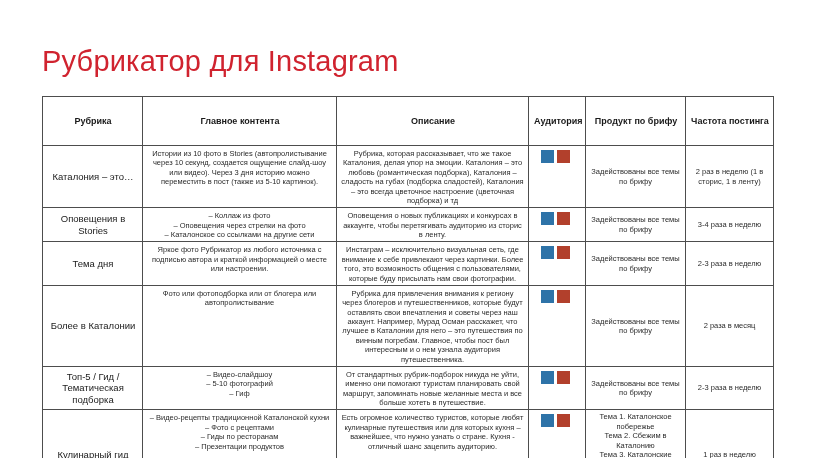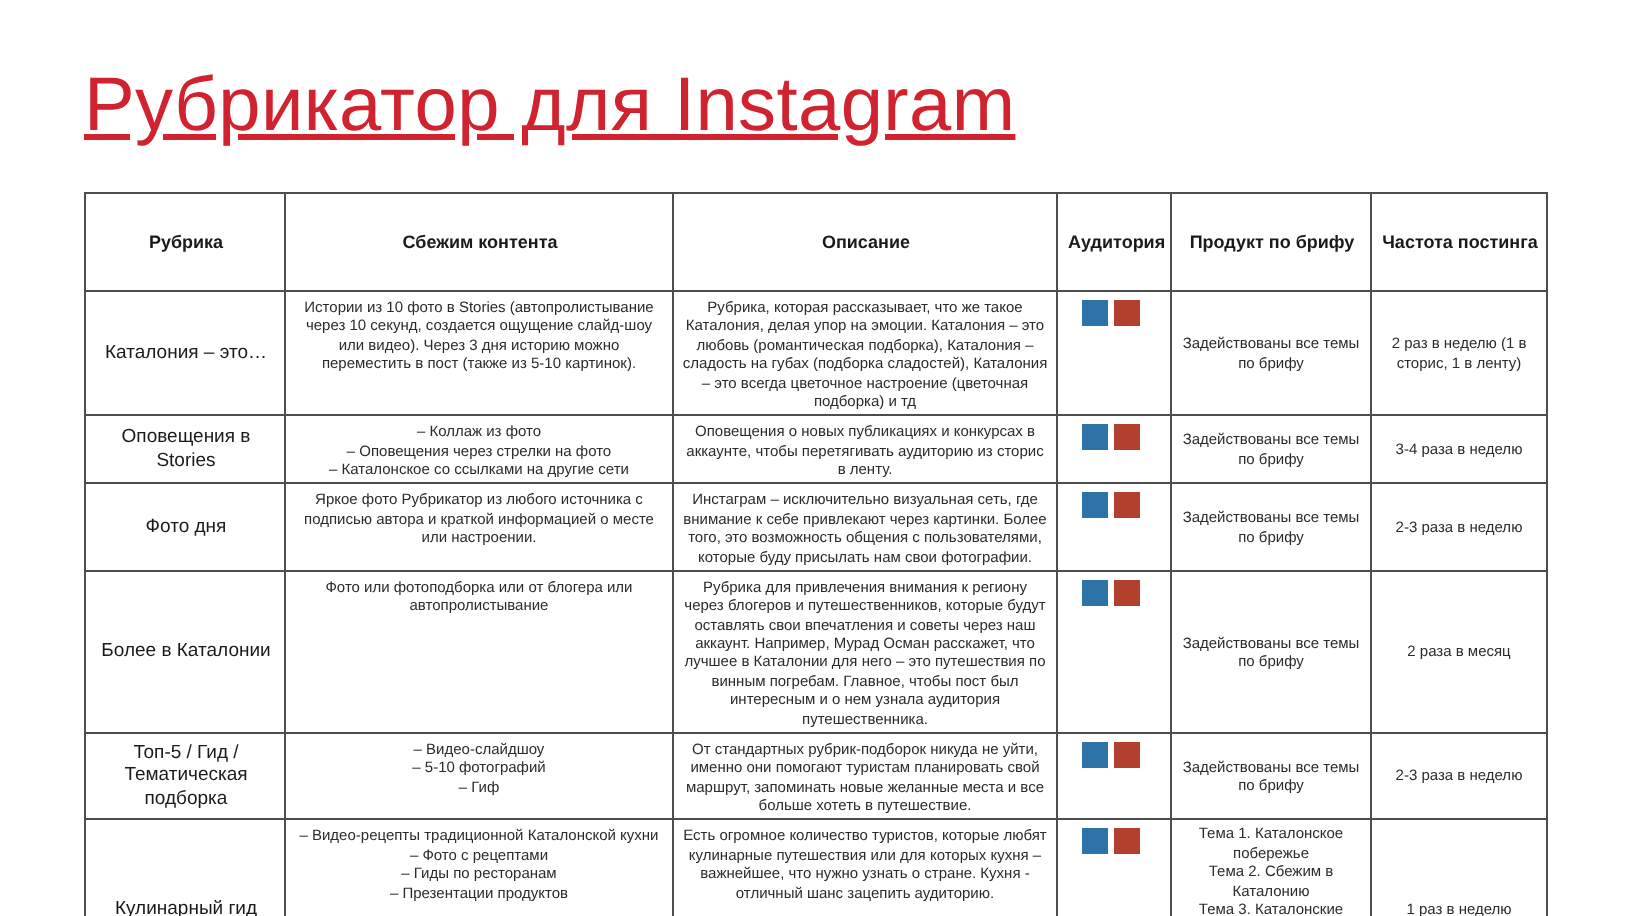--- a/index.html
+++ b/index.html
@@ -7,27 +7,26 @@
     width: 814px; height: 458px;
     background: #ffffff;
     font-family: "Liberation Sans", sans-serif;
     color: #262626;
     overflow: hidden;
   }
   .page { position: relative; width: 814px; height: 458px; background: #fff; }
 
   .page-title {
     position: absolute;
-    left: 42px; top: 32px;
+    left: 42px; top: 45px;
     margin: 0;
-    font-size: 38px;
+    font-size: 29px;
     font-weight: 400;
     letter-spacing: 0.2px;
     white-space: nowrap;
-    text-decoration: underline;
   }
 
   table.rubricator {
     position: absolute;
     left: 42px; top: 96px;
     width: 731px;
     border-collapse: collapse;
     table-layout: fixed;
   }
   col.col-rubric      { width: 100px; }
@@ -96,21 +95,21 @@
       <col class="col-rubric">
       <col class="col-format">
       <col class="col-description">
       <col class="col-audience">
       <col class="col-product">
       <col class="col-frequency">
     </colgroup>
     <thead>
       <tr id="header-row">
           <th>Рубрика</th>
-          <th>Сбежим контента</th>
+          <th>Главное контента</th>
           <th>Описание</th>
           <th>Аудитория</th>
           <th>Продукт по брифу</th>
           <th>Частота постинга</th>
         </tr>
     </thead>
     <tbody id="table-body">
         <tr>
           <td class="cell-rubric">Каталония – это…</td>
           <td class="cell-body multiline cell-format">Истории из 10 фото в Stories (автопролистывание через 10 секунд, создается ощущение слайд-шоу или видео). Через 3 дня историю можно переместить в пост (также из 5-10 картинок).</td>
@@ -123,21 +122,21 @@
           <td class="cell-rubric">Оповещения в Stories</td>
           <td class="cell-body multiline cell-format">– Коллаж из фото
 – Оповещения через стрелки на фото
 – Каталонское со ссылками на другие сети</td>
           <td class="cell-body multiline cell-description">Оповещения о новых публикациях и конкурсах в аккаунте, чтобы перетягивать аудиторию из сторис в ленту.</td>
           <td class="cell-audience"><span class="swatch" style="background: rgb(46, 115, 168);"></span><span class="swatch" style="background: rgb(178, 64, 44);"></span></td>
           <td class="cell-body multiline cell-product">Задействованы все темы по брифу</td>
           <td class="cell-body cell-frequency">3-4 раза в неделю</td>
         </tr>
         <tr>
-          <td class="cell-rubric">Фото дня</td>
+          <td class="cell-rubric">Тема дня</td>
           <td class="cell-body multiline cell-format">Яркое фото Рубрикатор из любого источника с подписью автора и краткой информацией о месте или настроении.</td>
           <td class="cell-body multiline cell-description">Инстаграм – исключительно визуальная сеть, где внимание к себе привлекают через картинки. Более того, это возможность общения с пользователями, которые буду присылать нам свои фотографии.</td>
           <td class="cell-audience"><span class="swatch" style="background: rgb(46, 115, 168);"></span><span class="swatch" style="background: rgb(178, 64, 44);"></span></td>
           <td class="cell-body multiline cell-product">Задействованы все темы по брифу</td>
           <td class="cell-body cell-frequency">2-3 раза в неделю</td>
         </tr>
         <tr>
           <td class="cell-rubric">Более в Каталонии</td>
           <td class="cell-body multiline cell-format">Фото или фотоподборка или от блогера или автопролистывание</td>
           <td class="cell-body multiline cell-description">Рубрика для привлечения внимания к региону через блогеров и путешественников, которые будут оставлять свои впечатления и советы через наш аккаунт. Например, Мурад Осман расскажет, что лучшее в Каталонии для него – это путешествия по винным погребам. Главное, чтобы пост был интересным и о нем узнала аудитория путешественника.</td>

